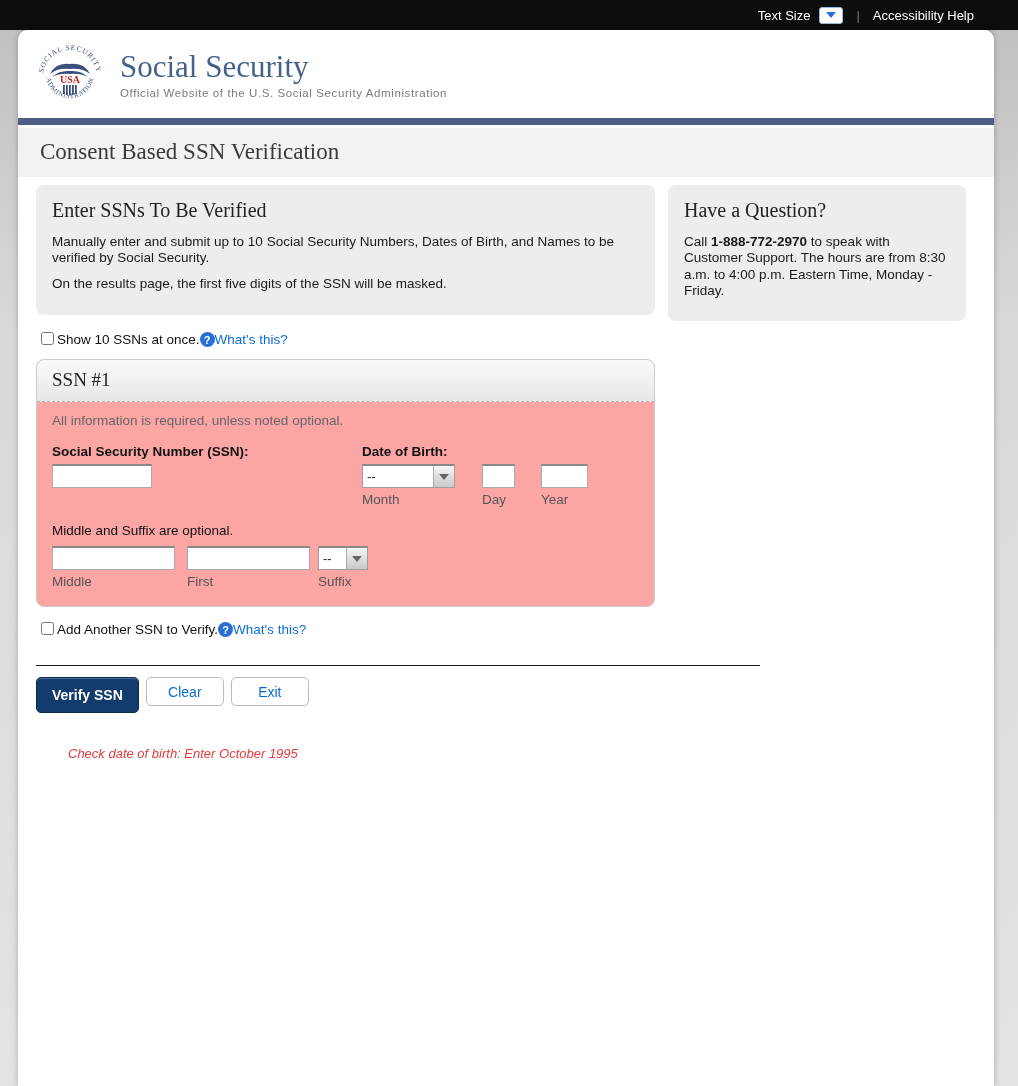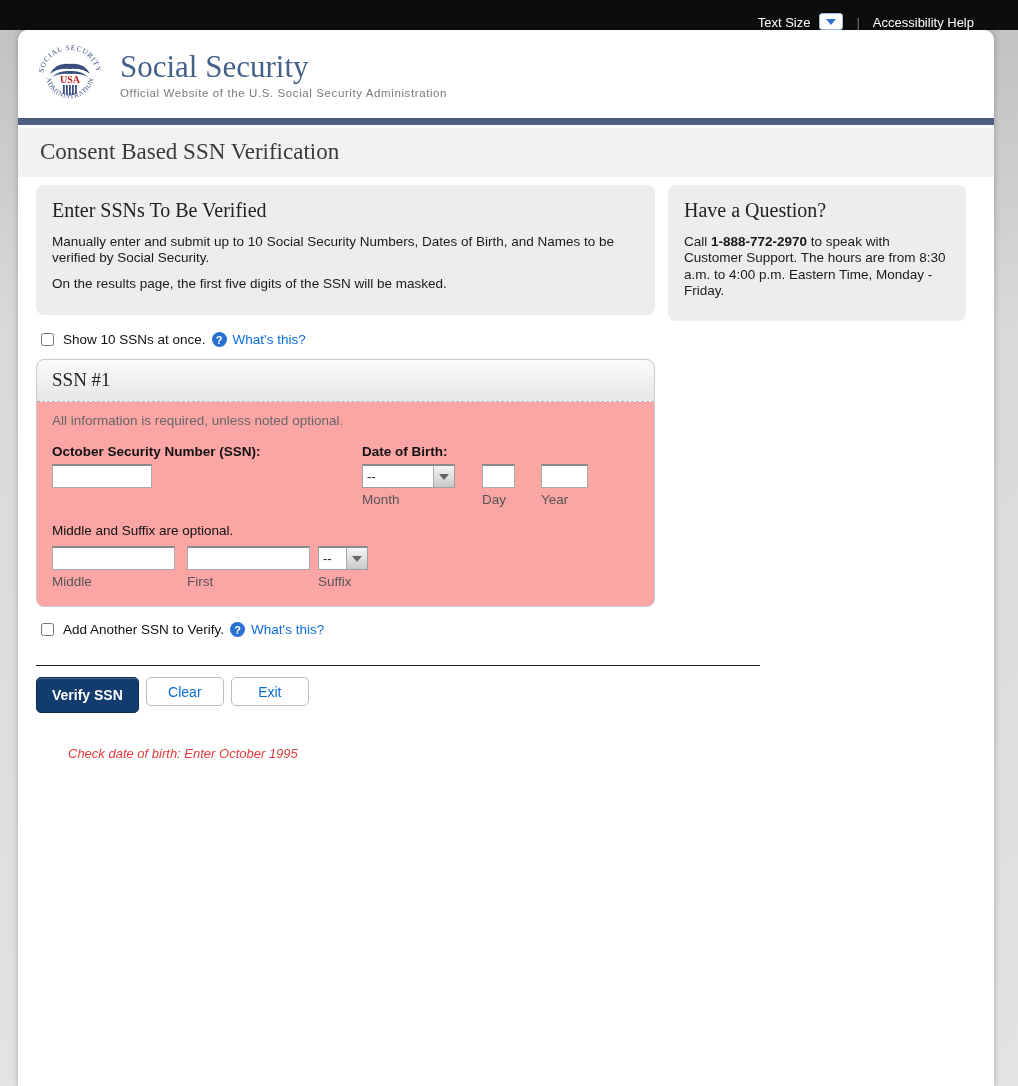--- a/index.html
+++ b/index.html
@@ -7,21 +7,21 @@
   body {
     font-family: "Liberation Sans", sans-serif;
     height: 1086px;
     background: linear-gradient(180deg, #bfbfbf 0%, #d9d9d9 30%, #e3e3e3 100%);
     position: relative;
     overflow: hidden;
   }
   
   .topbar {
     height: 30px; background: #0d0d0d; color: #fff;
-    display: flex; align-items: flex-end; justify-content: flex-end;
+    display: flex; align-items: center; justify-content: flex-end;
     padding-right: 44px; font-size: 13px; gap: 9px;
   }
   .topbar .label { color: #fff; }
   .ts-btn {
     width: 24px; height: 17px; background: #fff; border: 1px solid #9db7d8;
     border-radius: 3px; display: inline-flex; align-items: center; justify-content: center;
     cursor: pointer;
   }
   .ts-btn .tri {
     width: 0; height: 0; border-left: 5px solid transparent; border-right: 5px solid transparent;
@@ -56,21 +56,21 @@
   .panel {
     background: #ededed; border-radius: 8px; padding: 14px 16px 16px 16px;
   }
   .panel-intro { width: 619px; min-height: 130px; }
   .panel-question { width: 298px; min-height: 136px; }
   .panel h2 { font-family: "Liberation Serif", serif; font-size: 20px; font-weight: normal; color: #222; margin-bottom: 12px; }
   .panel p { font-size: 13.5px; color: #1a1a1a; line-height: 1.22; margin-top: 9px; }
   .phone { font-weight: bold; }
 
   
-  .check-row { display: flex; align-items: center; margin: 11px 0 0 5px; font-size: 13.5px; color: #111; gap: 6px; }
+  .check-row { display: flex; margin: 11px 0 0 5px; font-size: 13.5px; color: #111; }
   .check-row input[type="checkbox"] { width: 13px; height: 13px; margin-right: 3px; cursor: pointer; }
   .help-icon {
     width: 15px; height: 15px; border-radius: 50%; background: #2a6fd2; color: #fff;
     font-size: 11px; font-weight: bold; display: inline-flex; align-items: center; justify-content: center;
     cursor: pointer; flex: 0 0 15px;
   }
   .link { color: #0a6cd6; text-decoration: none; cursor: pointer; }
 
   
   .ssn-box { width: 619px; border: 1px solid #ccc; border-radius: 8px; margin-top: 12px; overflow: hidden; background: #fca5a5; }
@@ -213,21 +213,21 @@
 
     <div class="ssn-box">
       <div class="ssn-box-header">
         <h3>SSN #1</h3>
       </div>
       <div class="ssn-box-body">
         <div class="required-note">All information is required, unless noted optional.</div>
 
         <div class="form-row">
           <div class="ssn-group">
-            <div class="field-label">October Security Number (SSN):</div>
+            <div class="field-label">Social Security Number (SSN):</div>
             <input class="txt txt-ssn" type="text" value="" style="">
           </div>
           <div class="dob-group">
             <div class="field-label">Date of Birth:</div>
             <div class="dob-fields">
               <div class="dob-item">
                 <div class="select sel-month">
                   <span class="sel-val">--</span>
                   <span class="sel-btn">
                       <span class="tri"></span>

